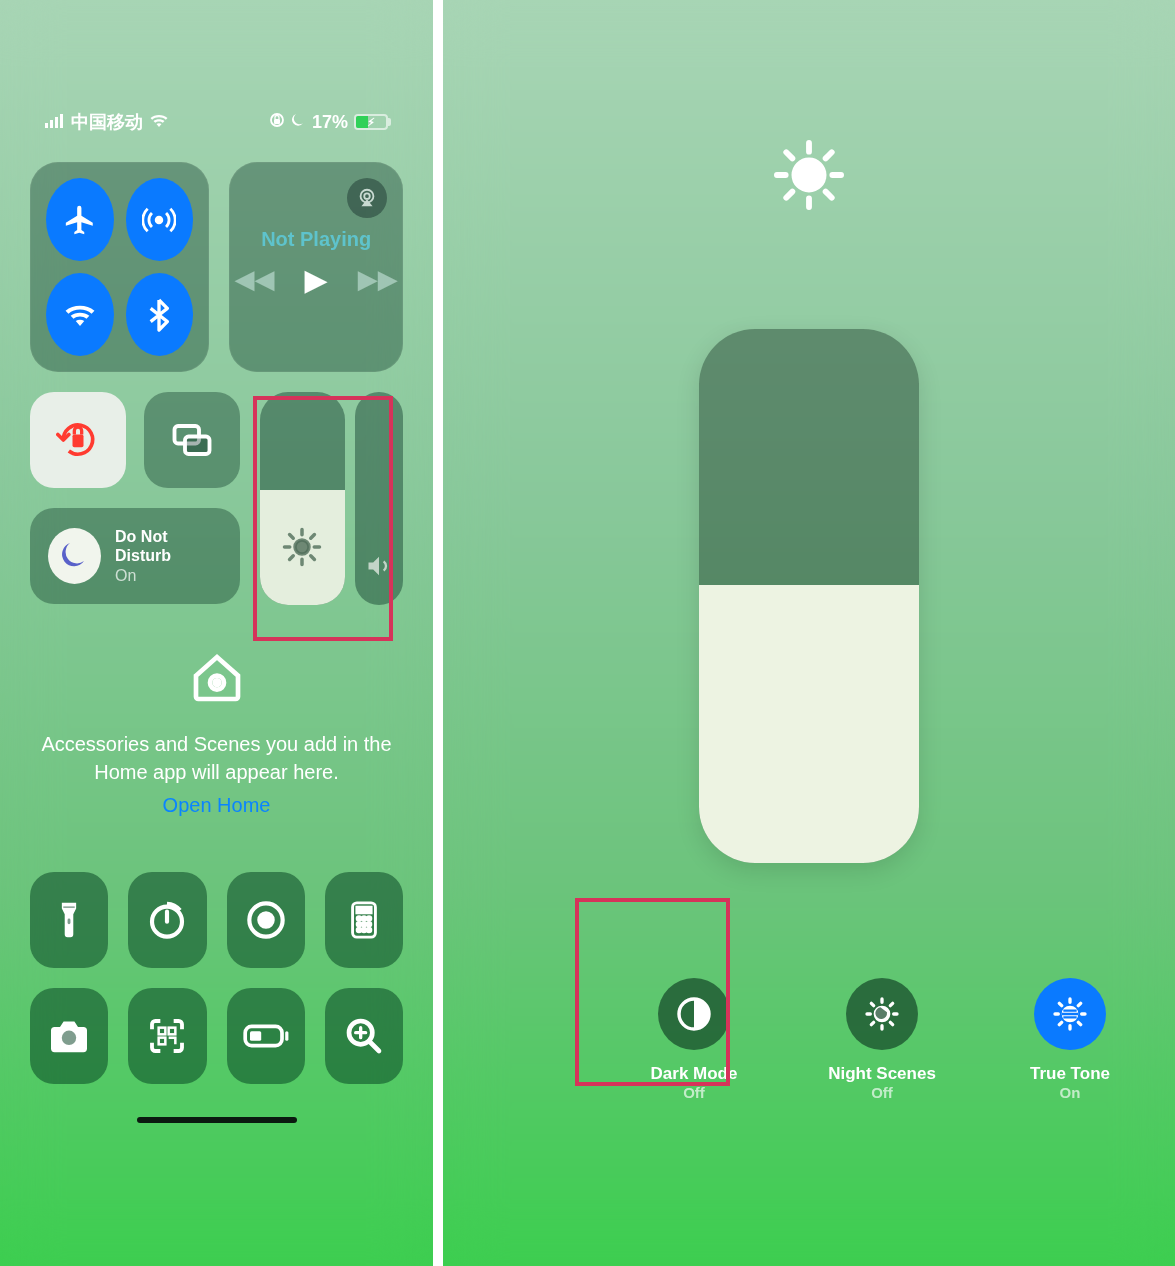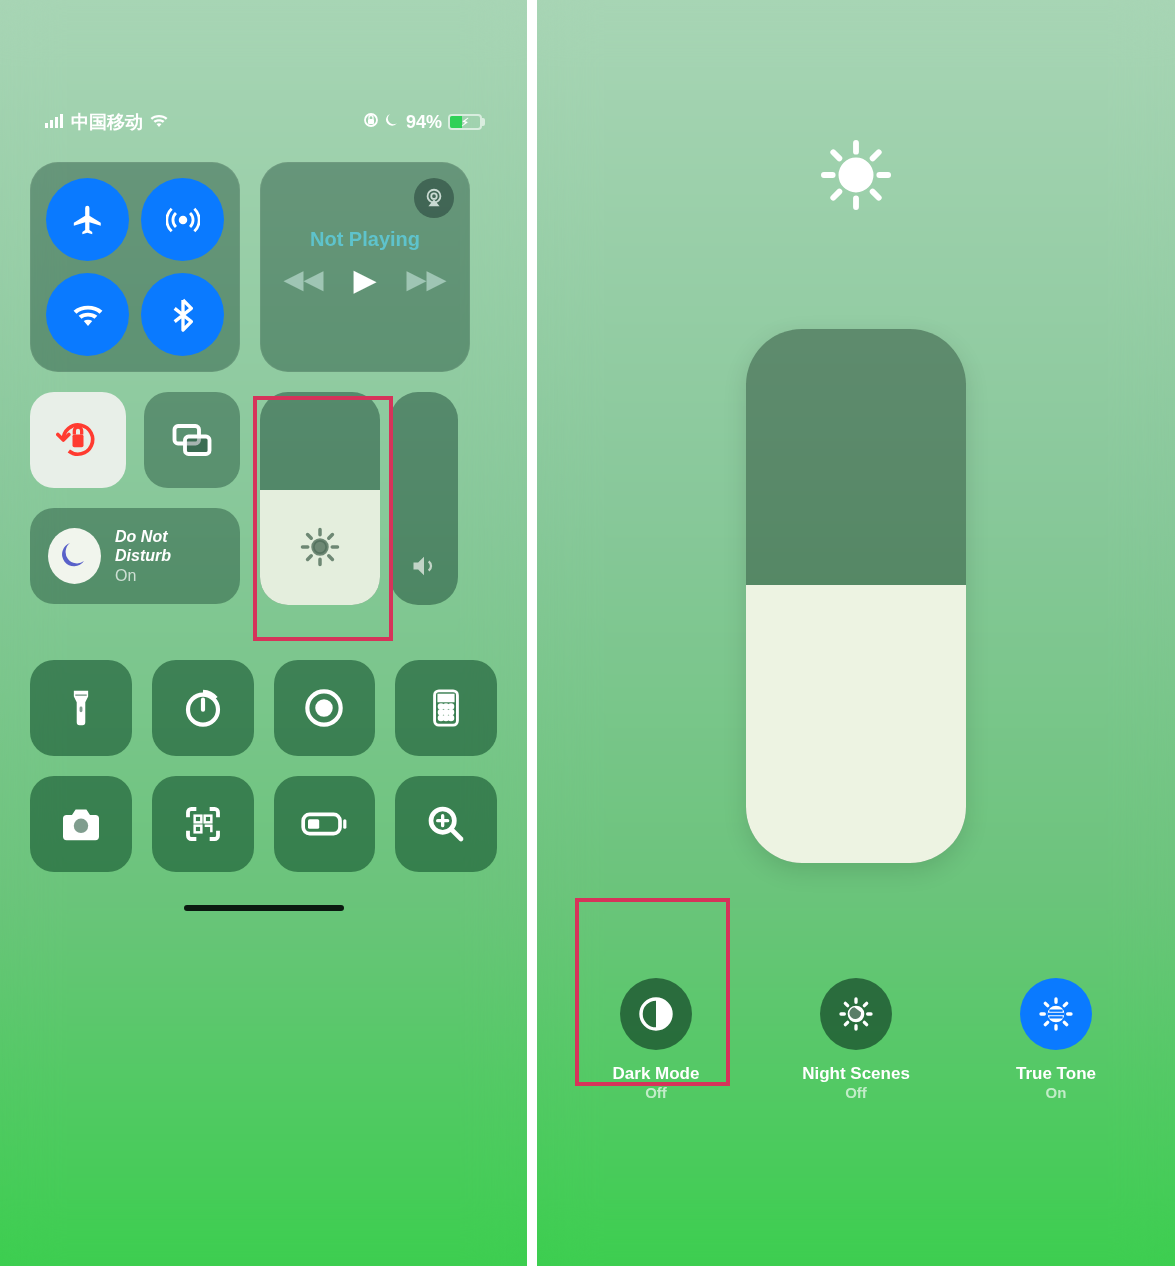--- a/index.html
+++ b/index.html
@@ -8,21 +8,21 @@
     height: 1266px;
     background: linear-gradient(180deg, #a8d5b5 0%, #88c89a 40%, #6cc47c 70%, #3cce4f 100%);
     font-family: -apple-system, "Helvetica Neue", Arial, sans-serif;
     display: flex;
     overflow: hidden;
   }
   .panel {
     position: relative;
     height: 100%;
   }
-  .panel-left { width: 527px; }
+  .panel-left { width: 433px; }
   .divider { width: 10px; height: 100%; background: #fff; }
   .panel-right { flex: 1; }
   .blur-layer {
     position: absolute; inset: 0;
     backdrop-filter: blur(28px);
     -webkit-backdrop-filter: blur(28px);
   }
   .content { position: relative; z-index: 2; padding: 0 30px; color: #fff; }
   
   
@@ -60,21 +60,21 @@
   .media-title { color:#5ec3cc; font-weight:700; font-size:20px; margin-top:-10px; margin-bottom:11px;}
   .media-controls { display:flex; gap:30px; align-items:center; color:rgba(200,230,220,.6); font-size:26px;}
   .media-controls .play { color:#fff; font-size:30px;}
   .small-col { width:210px; display:flex; flex-direction:column; gap:20px; }
   .mini-tile { height:96px; border-radius:24px; display:flex; align-items:center; }
   .orientation { background:#e8efe8; width:96px; justify-content:center;}
   .mirror { background:rgba(0,40,30,0.35); width:96px; justify-content:center; color:#fff;}
   .dnd { background:rgba(0,40,30,0.35); width:210px; padding:0 18px; gap:14px;}
   .dnd-circ { width:56px; height:56px; border-radius:50%; background:#f1f5ed; display:flex; align-items:center; justify-content:center;}
   .dnd-text { font-size:16px; line-height:1.2;}
-  .dnd-text b{ font-weight:600; display:block;font-style:italic;}
+  .dnd-text b{ font-weight:600; display:block;}
   .dnd-text span{ color:rgba(255,255,255,.7);}
   
   .slider {
     width:120px; height:213px; border-radius:28px; background:rgba(0,40,30,0.4);
     overflow:hidden; position:relative; display:flex; flex-direction:column-reverse;
   }
   .slider-fill {
     background:#e4eedd; width:100%;
     display:flex; align-items:center; justify-content:center;
   }
@@ -102,21 +102,21 @@
   
   .right-content { display:flex; flex-direction:column; align-items:center; height:100%; padding-top:140px;}
   .sun-big { color:#fff; }
   .big-slider {
     width:220px; height:534px; border-radius:56px; background:rgba(30,60,45,0.45);
     overflow:hidden; display:flex; flex-direction:column-reverse; margin-top:115px;
     box-shadow: 0 8px 25px rgba(0,0,0,.12);
   }
   .big-slider-fill { background:#edf3e2; width:100%;}
   
-  .mode-row { display:flex; gap:50px; margin-top:115px; justify-content:center; width:100%;}
+  .mode-row { display:flex; gap:38px; margin-top:115px; justify-content:flex-end; width:100%;}
   .mode-item { display:flex; flex-direction:column; align-items:center; gap:14px; width:150px;}
   .mode-circ { width:72px; height:72px; border-radius:50%; display:flex; align-items:center; justify-content:center;}
   .mode-green { background:rgba(20,70,40,.7);}
   .mode-blue { background:#0a7aff;}
   .mode-label { text-align:center; font-size:17px; font-weight:600; color:#fff;}
   .mode-status { font-size:15px; color:rgba(255,255,255,.65); font-weight:700;}
 </style>
 </head>
 <body>
 
@@ -147,21 +147,21 @@
               <circle cx="8" cy="8" r="6"></circle>
               <path d="M6 7 V5.5 A2 2 0 0 1 10 5.5 V7" stroke-width="1.3"></path>
               <rect x="5" y="7" width="6" height="5" rx="1" fill="#fff" stroke="none"></rect>
             </svg>
         </span>
         <span>
           <svg width="15" height="15" viewBox="0 0 15 15" fill="#fff">
               <path d="M12 10 A6 6 0 1 1 5 1 A5 5 0 0 0 12 10 Z"></path>
             </svg>
         </span>
-        <span>94%</span>
+        <span>17%</span>
         <span class="battery-pill">
           <span class="battery-fill"></span>
           <span class="bolt">⚡︎</span>
         </span>
       </div>
     </div>
 
     <div class="tile-row">
       <div class="tile connectivity">
         <div class="circ circ-blue">
@@ -243,20 +243,31 @@
       </div>
       <div class="slider vol-slider" style="margin-left:-10px;">
         <div class="slider-fill" id="volume-fill" style="height:0;"></div>
         <svg width="28" height="28" viewBox="0 0 24 24" fill="#c2d4c7" style="position:absolute; bottom:25px; left:50%; transform:translateX(-50%);">
             <path d="M3 9v6h4l5 5V4L7 9H3z"></path>
             <path d="M16 8 A5 5 0 0 1 16 16" fill="none" stroke="#c2d4c7" stroke-width="2"></path>
           </svg>
       </div>
     </div>
 
+    <div class="home-section">
+      <div class="home-icon">
+        <svg width="56" height="56" viewBox="0 0 24 24" fill="none" stroke="#fff" stroke-width="2">
+            <path d="M3 11 L12 3 L21 11 V20 A1 1 0 0 1 20 21 H4 A1 1 0 0 1 3 20 Z"></path>
+            <circle cx="12" cy="14" r="3"></circle>
+            <circle cx="12" cy="14" r="1" fill="#fff"></circle>
+          </svg>
+      </div>
+      <div class="home-text1">Accessories and Scenes you add in the Home app will appear here.</div>
+      <a class="home-link">Open Home</a>
+    </div>
 
     <div class="bottom-grid">
       <div class="util-tile">
         <svg width="34" height="40" viewBox="0 0 20 28" fill="#fff">
             <path d="M5 2h10v4l-2 4v14a2 2 0 0 1-2 2H9a2 2 0 0 1-2-2V10L5 6z"></path>
             <rect x="9" y="13" width="2" height="4" rx="1" fill="rgba(0,60,30,0.5)"></rect>
             <path d="M6 5h8" stroke="rgba(0,60,30,0.5)" stroke-width="1"></path>
           </svg>
       </div>
       <div class="util-tile">

